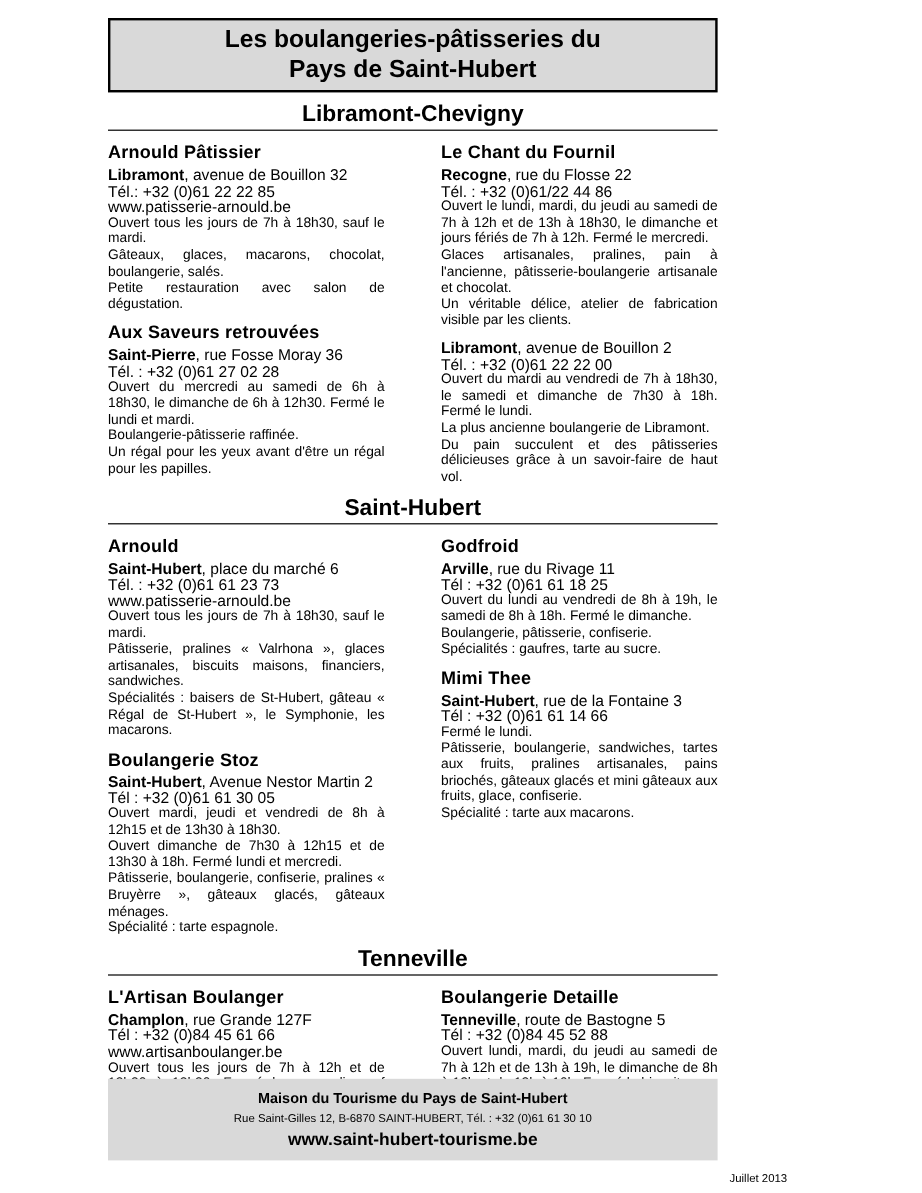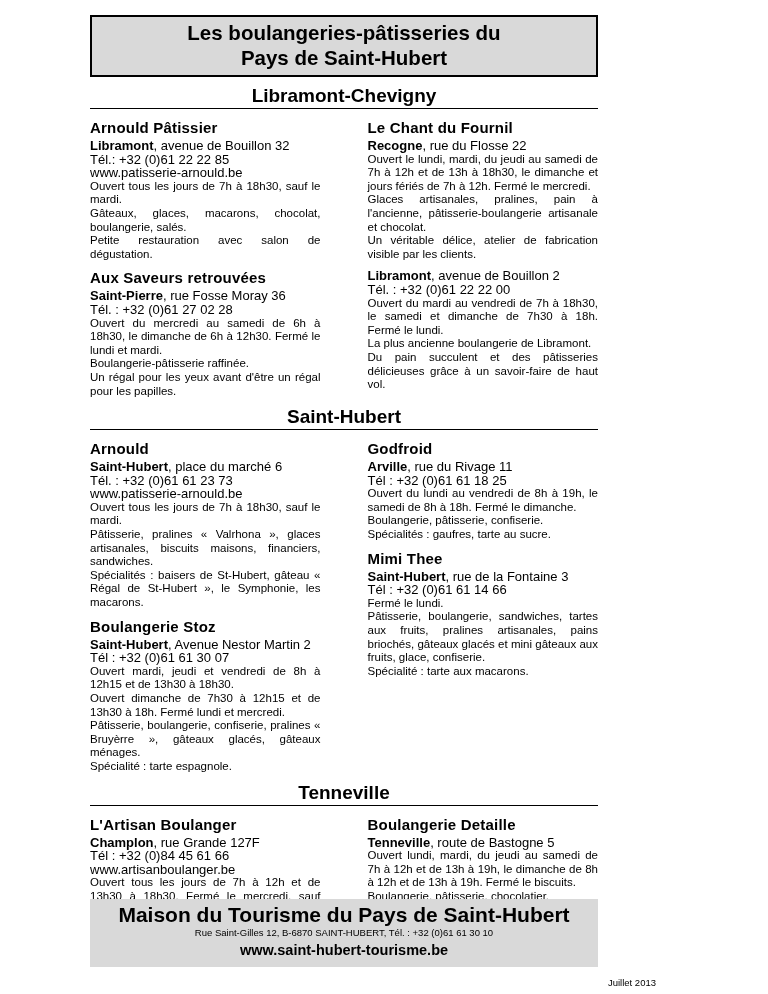--- a/index.html
+++ b/index.html
@@ -66,21 +66,21 @@
   }
   .footer-box {
     position: absolute;
     left: 90px;
     right: 90px;
     bottom: 27px;
     background: #d9d9d9;
     text-align: center;
     padding: 6px 10px 7px 10px;
   }
-  .footer-title { font-size: 21px; font-weight: 700; line-height: 20px; }
+  .footer-title { font-size: 12px; font-weight: 700; line-height: 20px; }
   .footer-address { font-size: 9.5px; line-height: 13px; margin-top: 1px; }
   .footer-website { font-size: 14.5px; font-weight: 700; line-height: 19px; margin-top: 2px; }
   .edition {
     position: absolute;
     right: 32px;
     bottom: 6px;
     font-size: 9.5px;
     line-height: 11px;
   }
 </style>
@@ -117,20 +117,21 @@
 Boulangerie-pâtisserie raffinée.
 Un régal pour les yeux avant d'être un régal pour les papilles.</div>
         </article>
 
       </div>
       <div class="col">
 
         <article class="entry">
           <h3 class="entry-name">Le Chant du Fournil</h3>
           <p class="line"><span class="b">Recogne</span><span>, rue du Flosse 22</span></p>
+          <p class="line">Tél. : +32 (0)61/22 44 86</p>
           <div class="body">Ouvert le lundi, mardi, du jeudi au samedi de 7h à 12h et de 13h à 18h30, le dimanche et jours fériés de 7h à 12h. Fermé le mercredi.
 Glaces artisanales, pralines, pain à l'ancienne, pâtisserie-boulangerie artisanale et chocolat.
 Un véritable délice, atelier de fabrication visible par les clients.</div>
         </article>
 
         <article class="entry">
           <p class="line"><span class="b">Libramont</span><span>, avenue de Bouillon 2</span></p>
           <p class="line">Tél. : +32 (0)61 22 22 00</p>
           <div class="body">Ouvert du mardi au vendredi de 7h à 18h30, le samedi et dimanche de 7h30 à 18h. Fermé le lundi.
 La plus ancienne boulangerie de Libramont.
@@ -152,21 +153,21 @@
           <p class="line">Tél. : +32 (0)61 61 23 73</p>
           <p class="line">www.patisserie-arnould.be</p>
           <div class="body">Ouvert tous les jours de 7h à 18h30, sauf le mardi.
 Pâtisserie, pralines « Valrhona », glaces artisanales, biscuits maisons, financiers, sandwiches.
 Spécialités : baisers de St-Hubert, gâteau « Régal de St-Hubert », le Symphonie, les macarons.</div>
         </article>
 
         <article class="entry">
           <h3 class="entry-name">Boulangerie Stoz</h3>
           <p class="line"><span class="b">Saint-Hubert</span><span>, Avenue Nestor Martin 2</span></p>
-          <p class="line">Tél : +32 (0)61 61 30 07</p>
+          <p class="line">Tél : +32 (0)61 61 30 05</p>
           <div class="body">Ouvert mardi, jeudi et vendredi de 8h à 12h15 et de 13h30 à 18h30.
 Ouvert dimanche de 7h30 à 12h15 et de 13h30 à 18h. Fermé lundi et mercredi.
 Pâtisserie, boulangerie, confiserie, pralines « Bruyèrre », gâteaux glacés, gâteaux ménages.
 Spécialité : tarte espagnole.</div>
         </article>
 
       </div>
       <div class="col">
 
         <article class="entry">
@@ -204,20 +205,21 @@
           <div class="body">Ouvert tous les jours de 7h à 12h et de 13h30 à 18h30. Fermé le mercredi, sauf pendant les mois de juillet et d'août.
 Pâtisserie, boulangerie. Livraisons (jeudi, associations, colonies, groupements).</div>
         </article>
 
       </div>
       <div class="col">
 
         <article class="entry">
           <h3 class="entry-name">Boulangerie Detaille</h3>
           <p class="line"><span class="b">Tenneville</span><span>, route de Bastogne 5</span></p>
+          <p class="line">Tél : +32 (0)84 45 52 88</p>
           <div class="body">Ouvert lundi, mardi, du jeudi au samedi de 7h à 12h et de 13h à 19h, le dimanche de 8h à 12h et de 13h à 19h. Fermé le biscuits.
 Boulangerie, pâtisserie, chocolatier.</div>
         </article>
 
       </div>
     </div>
   </section>
 
   <footer class="footer-box">
     <div class="footer-title">Maison du Tourisme du Pays de Saint-Hubert</div>

